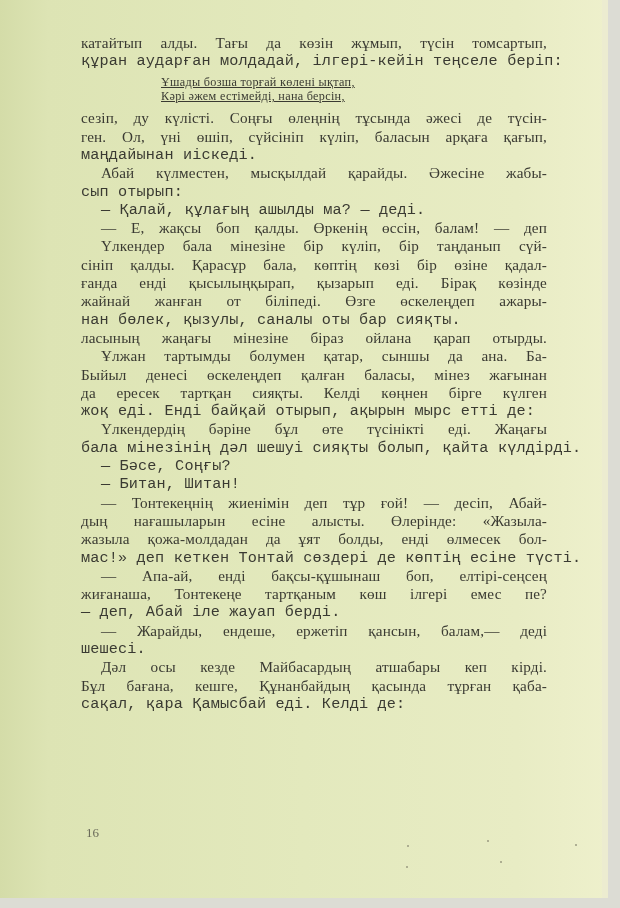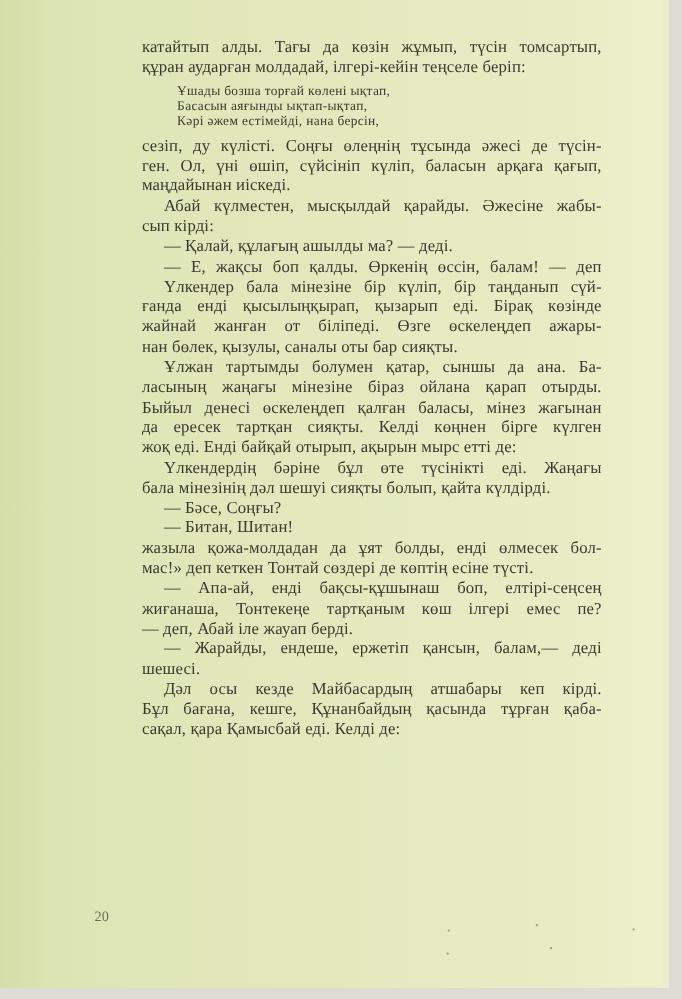--- a/index.html
+++ b/index.html
@@ -16,97 +16,99 @@
     }
     .page::after {
       content: ""; position: absolute; right: 0; top: 0; bottom: 0; width: 6px;
       background: #ececd0;
     }
     .text-block {
       position: absolute; left: 81px; top: 34px; width: 466px;
       font-size: 15.2px; line-height: 18.3px;
       letter-spacing: 0.15px;
     }
-    .line { white-space: nowrap; display: block; text-align: justify; text-align-last: justify; height: 18.3px; margin-left: 48px; }
-    .line.last { text-align-last: left; }
+    .line { white-space: nowrap; display: block; text-align: justify; text-align-last: justify; height: 18.3px; }
+    .line.last { text-align-last: left; font-family: Liberation Mono, monospace; }
     .indent { padding-left: 20px; }
     .verse {
       margin: 4px 0 6px 80px;
       font-size: 12.2px; line-height: 14.4px; letter-spacing: 0.3px;
     }
-    .verse .vline { display: block; white-space: nowrap; }
+    .verse .vline { display: block; white-space: nowrap; text-decoration: underline; }
     .page-number {
       position: absolute; left: 86px; top: 825px;
       font-size: 13px; color: #6a6a5a;
     }
     .speck { position: absolute; width: 2px; height: 2px; border-radius: 1px; background: #9a9a80; }
   </style>
 </head>
 <body>
 
 <div class="page">
   <div class="text-block">
     <span class="line">катайтып алды. Тағы да көзін жұмып, түсін томсартып,</span>
     <span class="line last">құран аударған молдадай, ілгері-кейін теңселе беріп:</span>
 
     <div class="verse">
       <span class="vline">Ұшады бозша торғай көлені ықтап,</span>
-      <span class="vline">Басасын аяғынды ықтап-ықтап,</span>
       <span class="vline">Кәрі әжем естімейді, нана берсін,</span>
     </div>
 
     <div>
       <span class="line">сезіп, ду күлісті. Соңғы өлеңнің тұсында әжесі де түсін-</span>
       <span class="line">ген. Ол, үні өшіп, сүйсініп күліп, баласын арқаға қағып,</span>
       <span class="line last">маңдайынан иіскеді.</span>
     </div>
 
     <div>
       <span class="line indent">Абай күлместен, мысқылдай қарайды. Әжесіне жабы-</span>
-      <span class="line last">сып кірді:</span>
+      <span class="line last">сып отырып:</span>
     </div>
 
     <div>
       <span class="line indent last">— Қалай, құлағың ашылды ма? — деді.</span>
     </div>
 
     <div>
       <span class="line indent">— Е, жақсы боп қалды. Өркенің өссін, балам! — деп</span>
     </div>
 
     <div>
       <span class="line indent">Үлкендер бала мінезіне бір күліп, бір таңданып сүй-</span>
+      <span class="line">сініп қалды. Қарасұр бала, көптің көзі бір өзіне қадал-</span>
       <span class="line">ғанда енді қысылыңқырап, қызарып еді. Бірақ көзінде</span>
       <span class="line">жайнай жанған от біліпеді. Өзге өскелеңдеп ажары-</span>
       <span class="line last">нан бөлек, қызулы, саналы оты бар сияқты.</span>
     </div>
 
     <div>
+      <span class="line">ласының жаңағы мінезіне біраз ойлана қарап отырды.</span>
       <span class="line indent">Ұлжан тартымды болумен қатар, сыншы да ана. Ба-</span>
-      <span class="line">ласының жаңағы мінезіне біраз ойлана қарап отырды.</span>
       <span class="line">Быйыл денесі өскелеңдеп қалған баласы, мінез жағынан</span>
       <span class="line">да ересек тартқан сияқты. Келді көңнен бірге күлген</span>
       <span class="line last">жоқ еді. Енді байқай отырып, ақырын мырс етті де:</span>
     </div>
 
 
     <div>
       <span class="line indent">Үлкендердің бәріне бұл өте түсінікті еді. Жаңағы</span>
       <span class="line last">бала мінезінің дәл шешуі сияқты болып, қайта күлдірді.</span>
     </div>
 
     <div>
       <span class="line indent last">— Бәсе, Соңғы?</span>
     </div>
 
     <div>
       <span class="line indent last">— Битан, Шитан!</span>
     </div>
 
     <div>
+      <span class="line indent">— Тонтекеңнің жиенімін деп тұр ғой! — десіп, Абай-</span>
+      <span class="line">дың нағашыларын есіне алысты. Өлерінде: «Жазыла-</span>
       <span class="line">жазыла қожа-молдадан да ұят болды, енді өлмесек бол-</span>
       <span class="line last">мас!» деп кеткен Тонтай сөздері де көптің есіне түсті.</span>
     </div>
 
     <div>
       <span class="line indent">— Апа-ай, енді бақсы-құшынаш боп, елтірі-сеңсең</span>
       <span class="line">жиғанаша, Тонтекеңе тартқаным көш ілгері емес пе?</span>
       <span class="line last">— деп, Абай іле жауап берді.</span>
     </div>
 
@@ -115,20 +117,20 @@
       <span class="line last">шешесі.</span>
     </div>
 
     <div>
       <span class="line indent">Дәл осы кезде Майбасардың атшабары кеп кірді.</span>
       <span class="line">Бұл бағана, кешге, Құнанбайдың қасында тұрған қаба-</span>
       <span class="line last">сақал, қара Қамысбай еді. Келді де:</span>
     </div>
   </div>
 
-  <div class="page-number">20</div>
+  <div class="page-number">16</div>
 
   <span class="speck" style="left:407px;top:845px;"></span>
   <span class="speck" style="left:406px;top:866px;"></span>
   <span class="speck" style="left:487px;top:840px;"></span>
   <span class="speck" style="left:500px;top:861px;"></span>
   <span class="speck" style="left:575px;top:844px;"></span>
 </div>
 
 </body></html>

